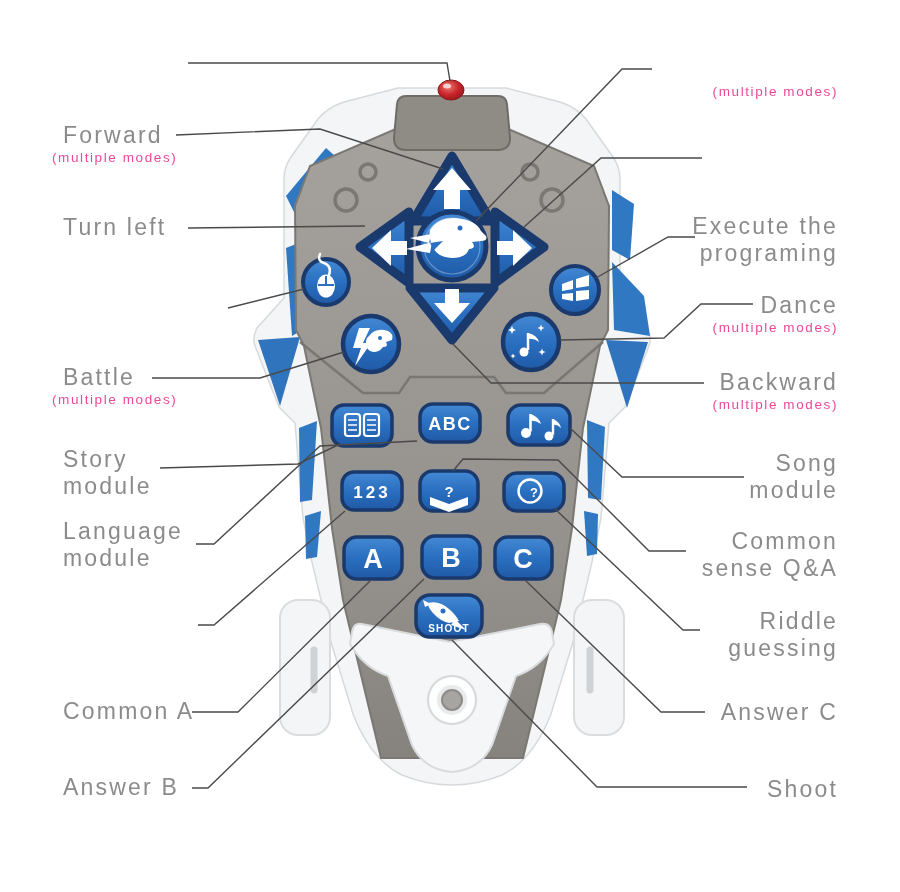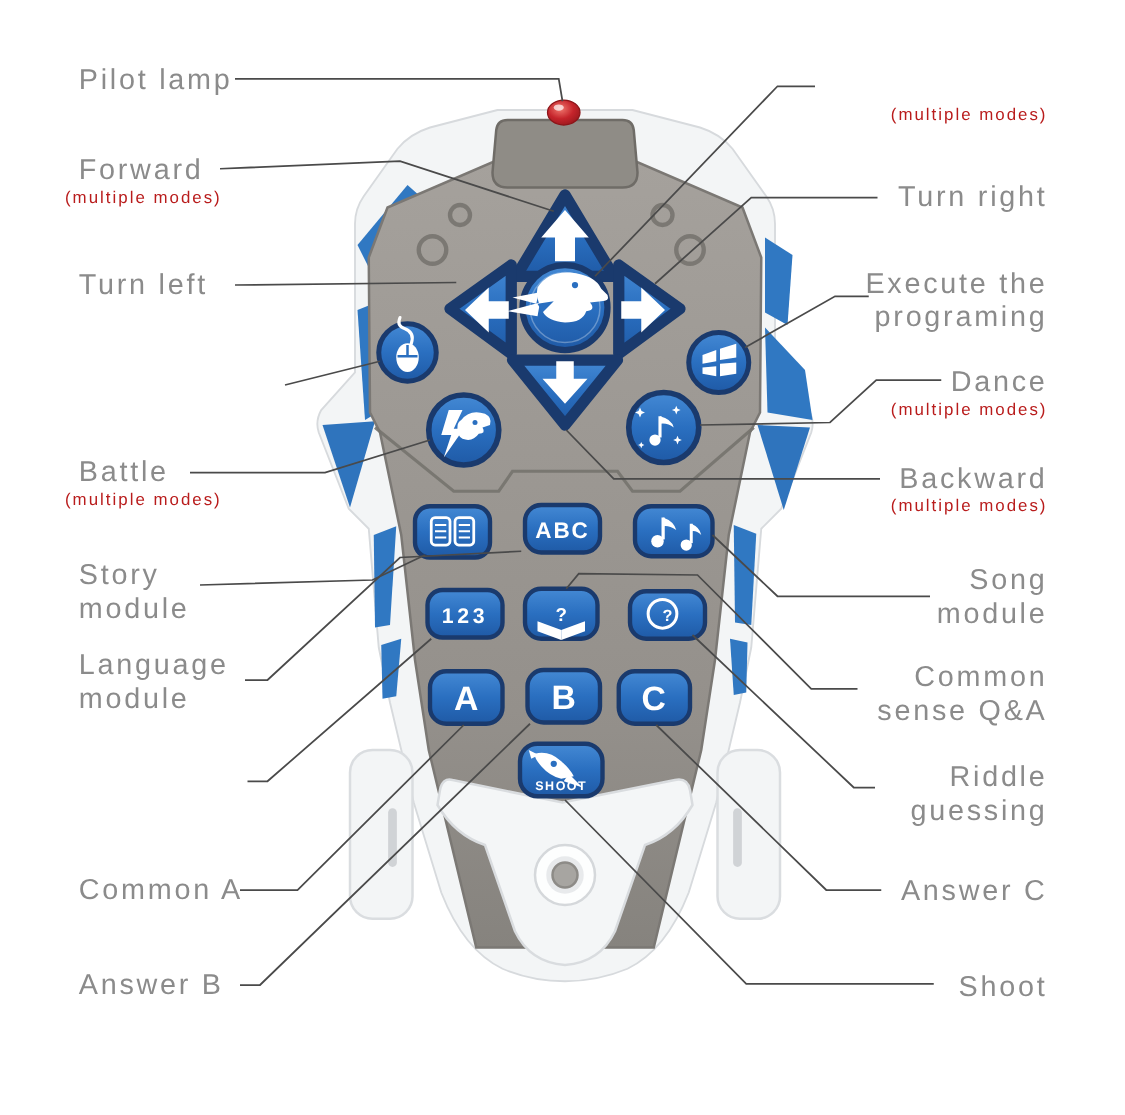--- a/index.html
+++ b/index.html
@@ -2,21 +2,21 @@
 <html><head>
 <meta charset="utf-8">
 <style>
   html,body{margin:0;padding:0;background:#ffffff;}
   .stage{position:relative;width:900px;height:892px;background:#ffffff;overflow:hidden;
          font-family:"Liberation Sans",sans-serif;}
   .stage svg{position:absolute;left:0;top:0;}
   .callout{position:absolute;left:63px;color:#8b8b8b;font-size:23px;letter-spacing:2.2px;
            line-height:1.18;white-space:pre-line;}
   .callout.r{left:auto;right:62px;text-align:right;}
-  .sub{position:absolute;left:52px;color:#b91c1c;font-size:13.5px;letter-spacing:1.6px;
+  .sub{position:absolute;left:52px;color:#ec4899;font-size:13.5px;letter-spacing:1.6px;
        white-space:pre-line;}
   .sub.r{left:auto;right:62px;text-align:right;}
   .btn-text{fill:#ffffff;font-family:"Liberation Sans",sans-serif;font-weight:bold;}
 </style>
 </head>
 <body>
 
 <div class="stage">
 
 <svg width="900" height="892" viewBox="0 0 900 892">
@@ -243,35 +243,33 @@
     <polyline points="753,304 701,304 664,338 560,340"></polyline>
     <polyline points="453,344 491,383 704,383"></polyline>
     <polyline points="570,428 622,477 744,477"></polyline>
     <polyline points="453,471 463,459 558,460 649,551 686,551"></polyline>
     <polyline points="554,508 683,630 700,630"></polyline>
     <polyline points="525,580 661,712 705,712"></polyline>
     <polyline points="452,640 597,787 747,787"></polyline>
   </g>
 </svg>
 
-<div class="callout" style="top:50px">Pilot lamp</div>
 <div class="callout" style="top:122px">Forward</div>
 <div class="sub" style="top:150px">(multiple modes)</div>
 <div class="callout" style="top:214px">Turn left</div>
 <div class="callout" style="top:364px">Battle</div>
 <div class="sub" style="top:392px">(multiple modes)</div>
 <div class="callout" style="top:446px">Story
 module</div>
 <div class="callout" style="top:518px">Language
 module</div>
 <div class="callout" style="top:698px">Common A</div>
 <div class="callout" style="top:774px">Answer B</div>
 
 <div class="sub r" style="top:84px">(multiple modes)</div>
-<div class="callout r" style="top:144px">Turn right</div>
 <div class="callout r" style="top:213px">Execute the
 programing</div>
 <div class="callout r" style="top:292px">Dance</div>
 <div class="sub r" style="top:320px">(multiple modes)</div>
 <div class="callout r" style="top:369px">Backward</div>
 <div class="sub r" style="top:397px">(multiple modes)</div>
 <div class="callout r" style="top:450px">Song
 module</div>
 <div class="callout r" style="top:528px">Common
 sense Q&amp;A</div>

